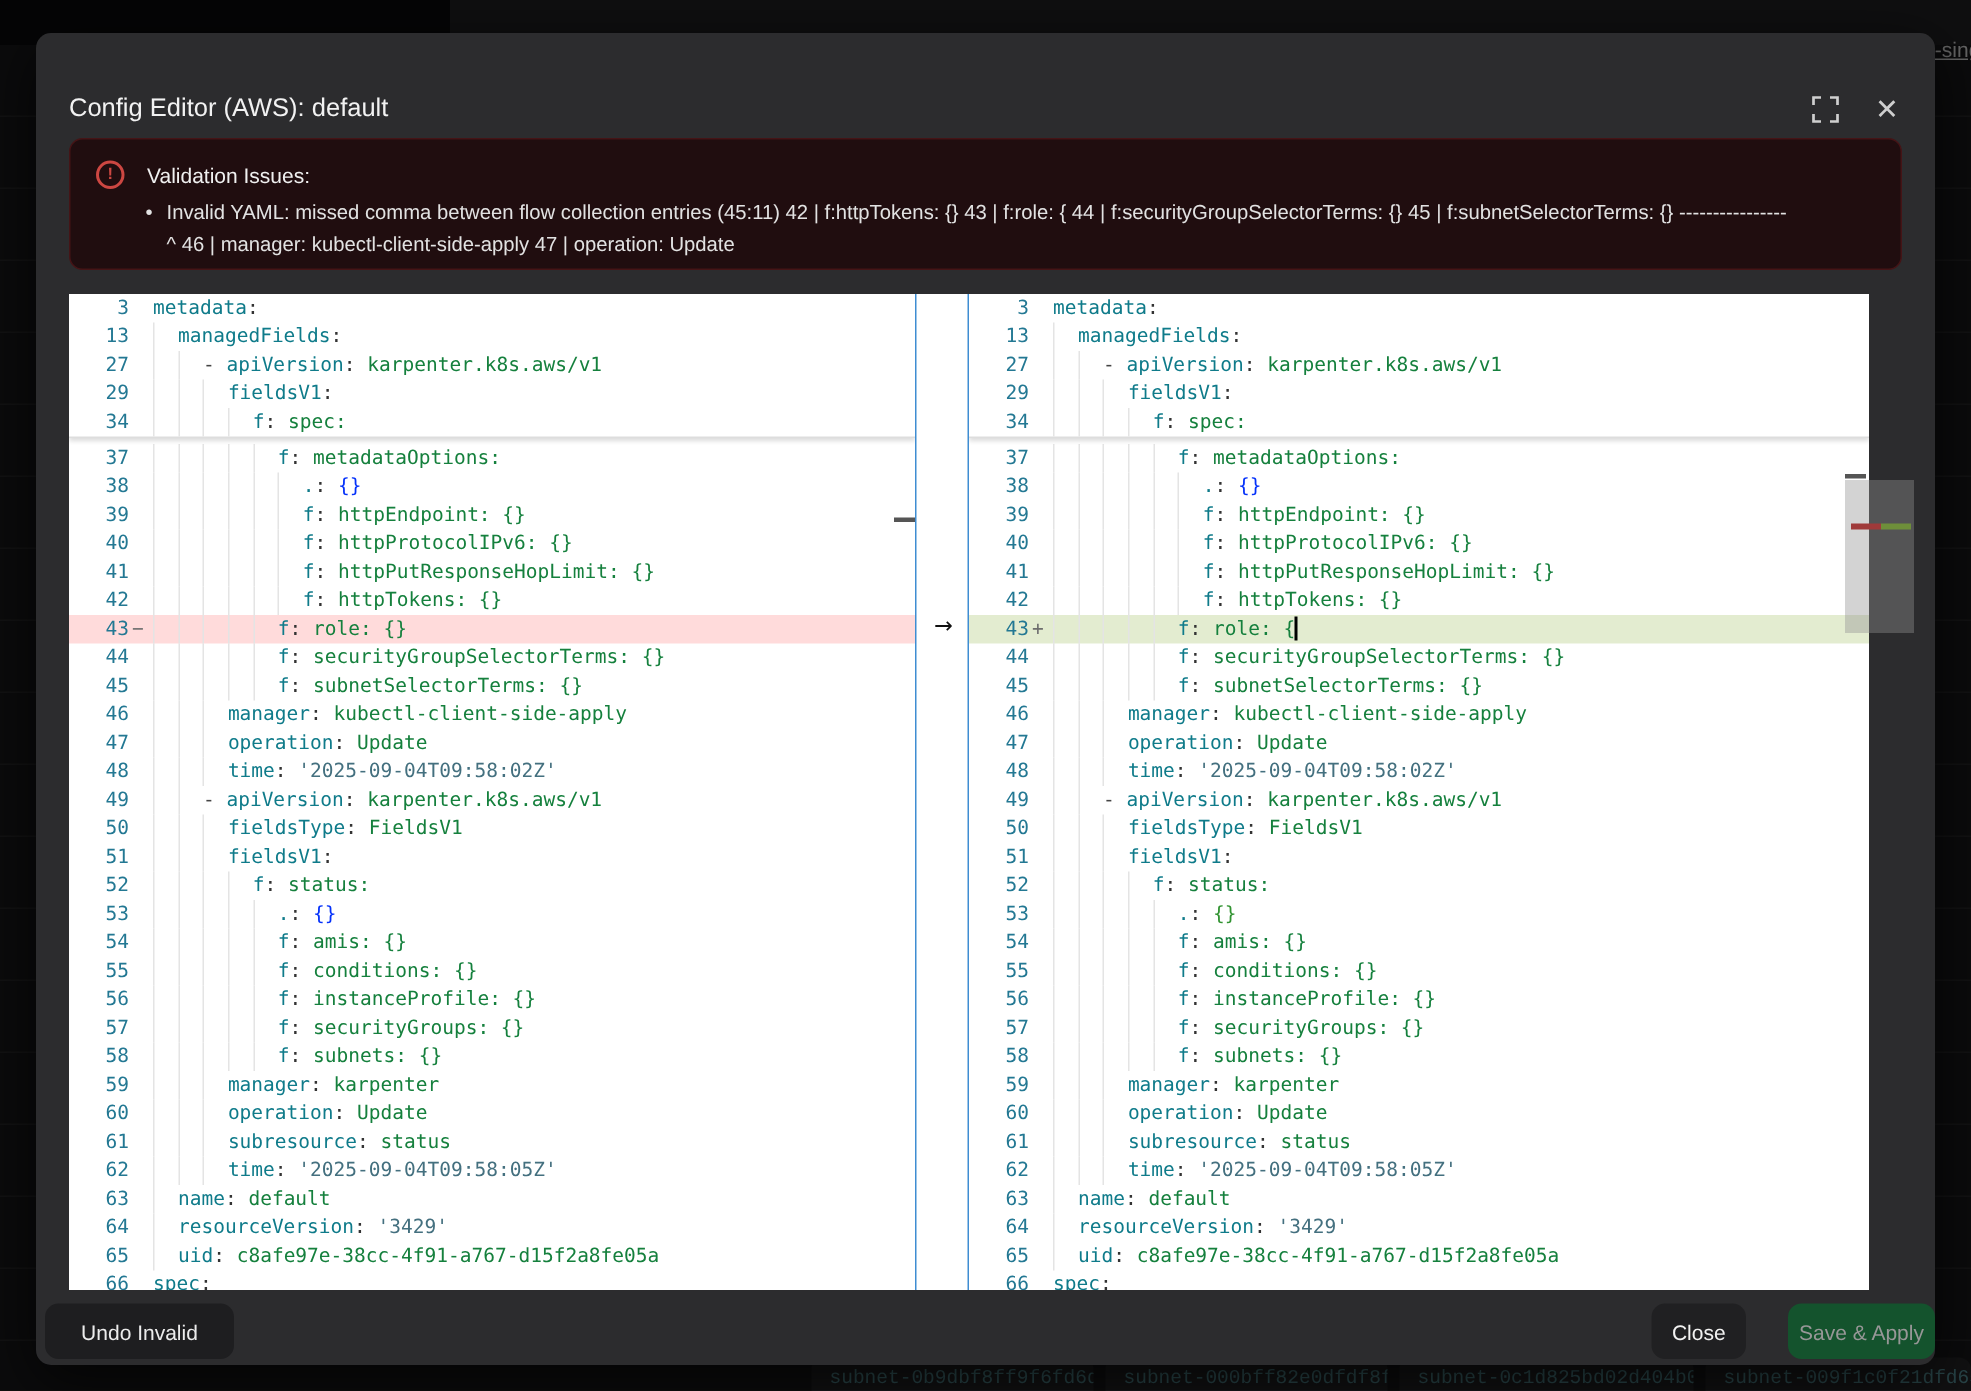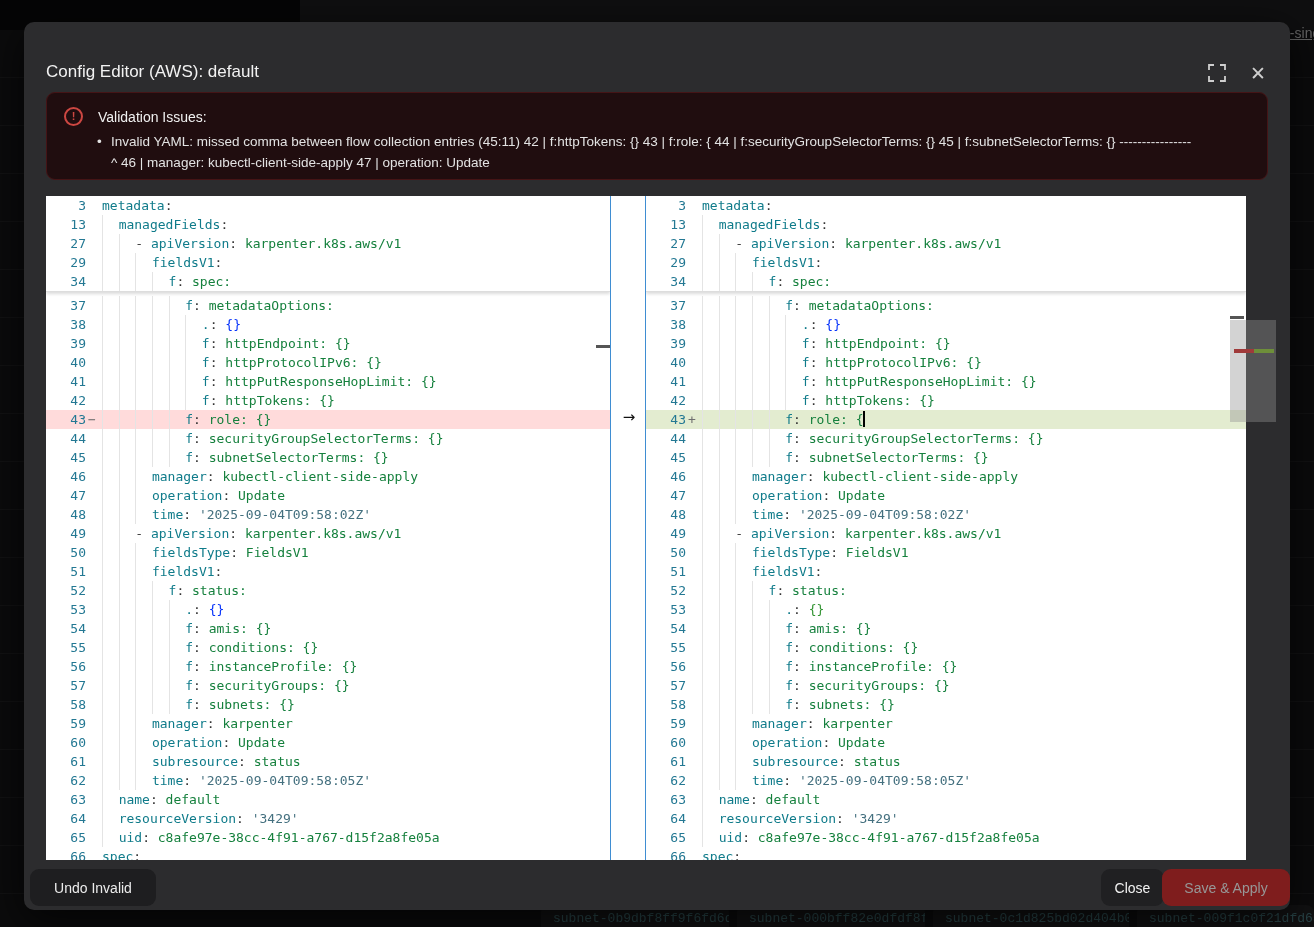--- a/index.html
+++ b/index.html
@@ -68,21 +68,21 @@
   #ruler-slider{position:absolute;left:1206px;top:298px;width:46px;height:102px;background:rgba(145,145,145,0.40);}
   #ruler-dash{position:absolute;left:1206px;top:294px;width:14px;height:3px;background:#555;}
   #mark-del{position:absolute;left:1210px;top:327px;width:20px;height:4px;background:#a03a3a;}
   #mark-add{position:absolute;left:1230px;top:327px;width:20px;height:4px;background:#6e8f3a;}
   
   #footer{position:absolute;left:0;top:847px;width:1266px;height:38px;}
   .btn{position:absolute;top:0;height:37px;border:none;border-radius:9px;font-size:14px;cursor:pointer;
     font-family:"Liberation Sans",sans-serif;}
   #btn-undo{left:6px;width:126px;background:#1e1e20;color:#ececec;}
   #btn-close{right:126px;width:63px;background:#202022;color:#f2f2f2;}
-  #btn-save{right:0px;width:128px;background:#7f1d1d;color:#979797;cursor:default;}
+  #btn-save{right:0px;width:98px;background:#14532d;color:#979797;cursor:default;}
   svg{display:block;}
 </style>
 </head>
 <body>
 
 <div id="page">
   <div id="bgrows">
     <div class="r"></div>
       <div class="r"></div>
       <div class="r"></div>

